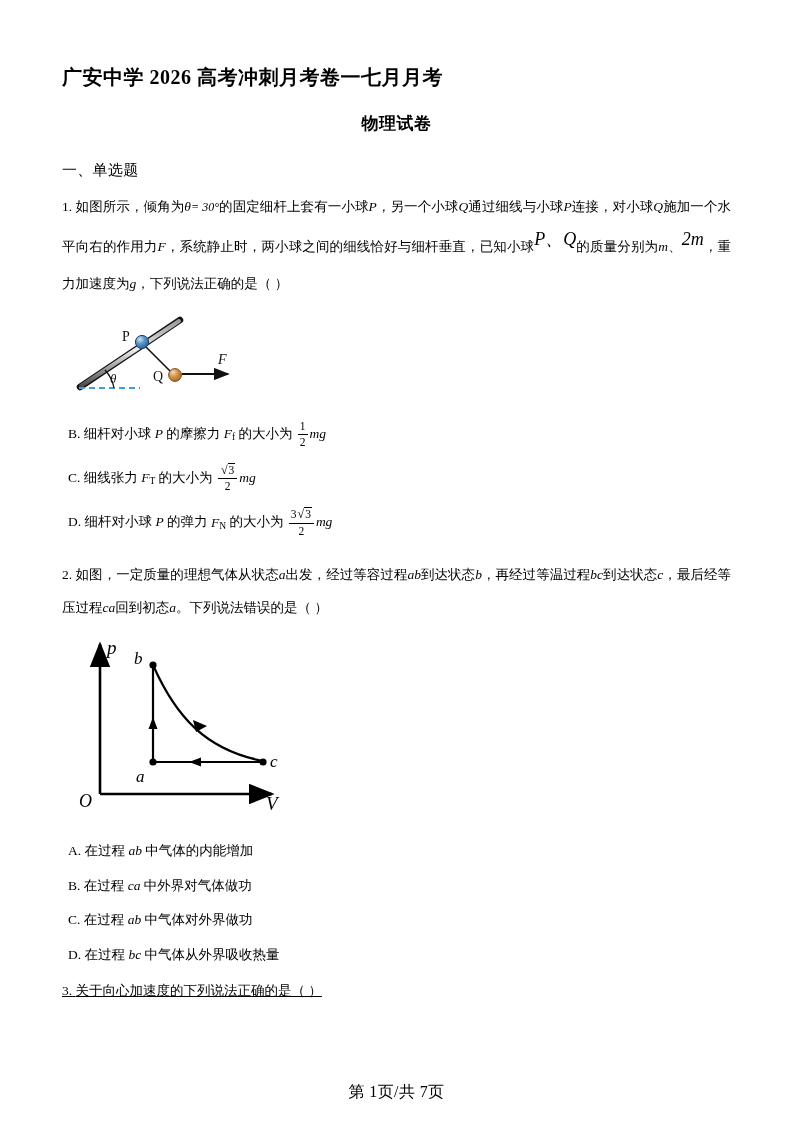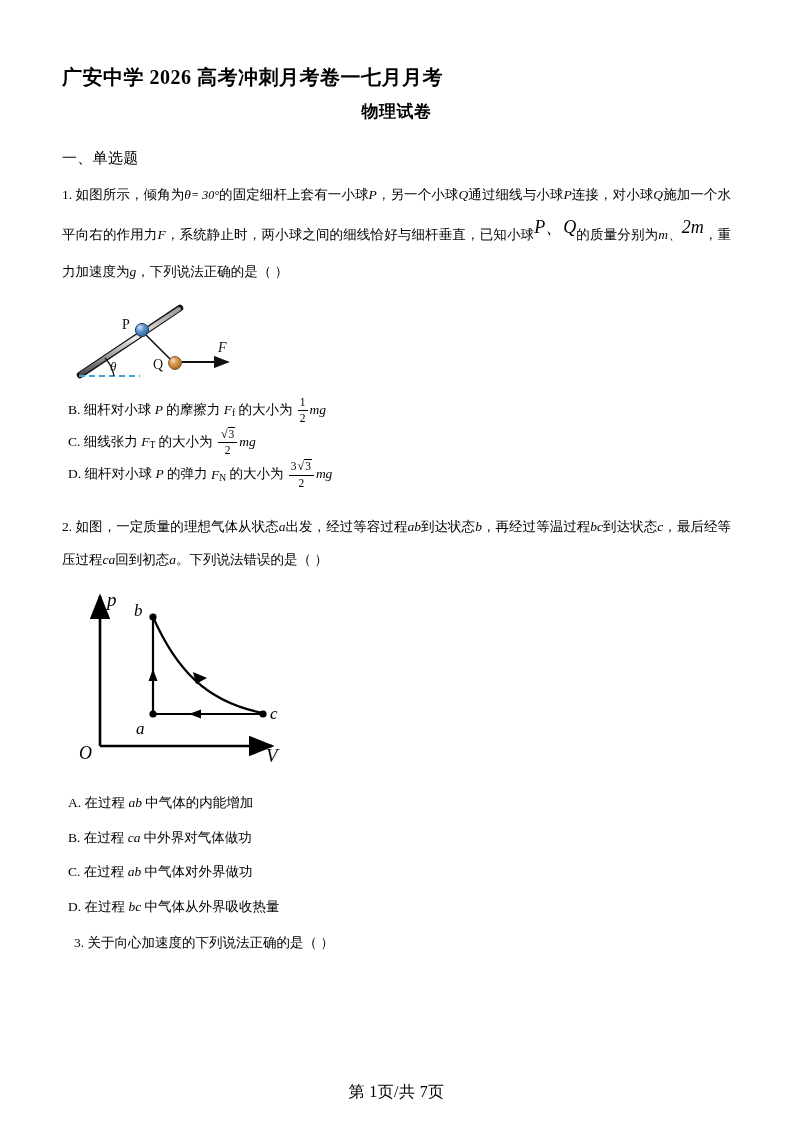--- a/index.html
+++ b/index.html
@@ -26,42 +26,42 @@
     font-size: 20px;
     font-weight: bold;
     letter-spacing: 0.5px;
     margin-top: 62px;
     line-height: 1.5;
   }
   .doc-subtitle {
     text-align: center;
     font-size: 17px;
     font-weight: bold;
-    margin-top: 8px;
+    margin-top: 20px;
     letter-spacing: 0.5px;
   }
   .section-head {
     font-size: 15px;
     font-weight: normal;
     margin-top: 26px;
     letter-spacing: 0.3px;
   }
   .qtext {
     font-size: 13.5px;
     line-height: 2.45;
     text-align: justify;
     margin-top: 10px;
   }
   .opt {
     font-size: 13.5px;
     line-height: 1.6;
     margin-top: 13px;
     margin-left: 6px;
   }
-  .opt.tall { margin-top: 4px; }
+  .opt.tall { margin-top: 16px; }
   i, .it {
     font-style: italic;
     font-family: "Liberation Serif", "DejaVu Serif", serif;
   }
   .sub {
     font-size: 9.5px;
     vertical-align: -0.25em;
     font-style: normal;
   }
   .raise {
@@ -274,20 +274,20 @@
     <span class="it">ab</span>
     <span>中气体对外界做功</span>
   </div>
   <div class="opt">
     <span>D.</span>
     <span>在过程</span>
     <span class="it">bc</span>
     <span>中气体从外界吸收热量</span>
   </div>
 
-  <div class="opt" style="margin-top:15px; margin-left:12px;">
+  <div class="opt" style="margin-top:15px; margin-left:0;text-decoration:underline;">
     <span>3.</span>
     <span>关于向心加速度的下列说法正确的是（     ）</span>
   </div>
 
   <div class="footer">第 1页/共 7页</div>
 
 </div>
 
 </body></html>

